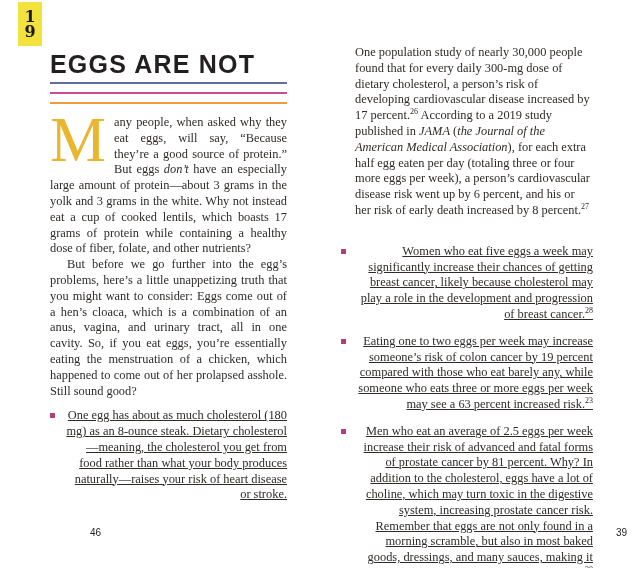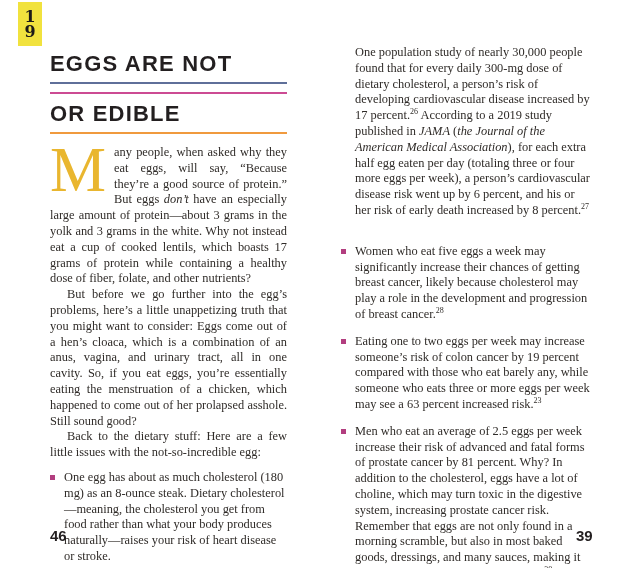--- a/index.html
+++ b/index.html
@@ -29,92 +29,90 @@
   }
 
   
   .left-col {
     position: absolute; left: 50px; top: 0;
     width: 237px;
   }
   .title-block { margin-top: 52px; }
   .title-text {
     font-family: "Liberation Sans", sans-serif;
-    font-weight: bold; font-size: 22px; line-height: 24px;
+    font-weight: bold; font-size: 25px; line-height: 24px;
     letter-spacing: 1.2px; color: #231f20;
   }
   .rule { height: 2px; margin: 6px 0 8px 0; }
 
   .body-text {
     margin-top: 11px;
     font-size: 12.4px; line-height: 15.8px;
     text-align: justify;
   }
   .dropcap {
     float: left;
     font-size: 63px; line-height: 47px;
     margin: 2px 8px 0 0;
     font-family: "Liberation Serif", serif;
   }
   p { margin: 0; }
   .indent { text-indent: 17px; }
 
-  .bullet-row { display: flex; text-align: left; }
+  .bullet-row { display: flex; text-align: right; text-decoration: underline; }
   .left-col .bullet-row { margin-top: 9px; }
   .bullet-sq { width: 5px; height: 5px; margin: 5px 9px 0 0; flex: none; }
   .bullet-body { flex: 1; }
 
   
   .right-col {
     position: absolute; left: 341px; top: 45px;
     width: 252px;
     font-size: 12.4px; line-height: 15.8px;
     text-align: left;
   }
   .cont-block { padding-left: 14px; margin-bottom: 25px; }
   .right-col .bullet-row { margin: 0 0 11px 0; }
 
   sup { font-size: 8px; line-height: 0; vertical-align: super; }
   .it { font-style: italic; }
 
   .pagenum {
     position: absolute; top: 527px;
     font-family: "Liberation Sans", sans-serif;
-    font-weight: bold; font-size: 15px; color: #231f20;
+    font-weight: normal; font-size: 10px; color: #231f20; margin-left: 40px;
   }
   .pagenum-left { left: 50px; }
   .pagenum-right { left: 576px; }
 </style>
 </head>
 <body>
 
 <div class="spread">
 
   <div class="badge" style="background-color: rgb(241, 226, 62);">
     <span>1</span>
     <span>9</span>
   </div>
 
   <div class="left-col">
 
     <div class="title-block">
       <div class="title-text">EGGS ARE NOT</div>
       <div class="rule" style="background-color: rgb(95, 111, 153);"></div>
       <div class="rule" style="background-color: rgb(204, 75, 147);"></div>
-      <div class="title-text">OR EDIBLE</div>
       <div class="rule" style="background-color: rgb(240, 154, 62);"></div>
     </div>
 
     <div class="body-text">
       <p>
         <span class="dropcap" style="color: rgb(233, 182, 47);">M</span>
         <span><span>any people, when asked why they eat eggs, will say, “Because they’re a good source of protein.” But eggs </span><span class="it">don’t</span><span> have an especially large amount of protein—about 3 grams in the yolk and 3 grams in the white. Why not instead eat a cup of cooked lentils, which boasts 17 grams of protein while containing a healthy dose of fiber, folate, and other nutrients?</span></span>
       </p>
       <p class="indent"><span>But before we go further into the egg’s problems, here’s a little unappetizing truth that you might want to consider: Eggs come out of a hen’s cloaca, which is a combination of an anus, vagina, and urinary tract, all in one cavity. So, if you eat eggs, you’re essentially eating the menstruation of a chicken, which happened to come out of her prolapsed asshole. Still sound good?</span></p>
-      <p class="indent"><span>Back to the dietary stuff: Here are a few little issues with the not-so-incredible egg:</span></p>
 
       <div class="bullet-row">
         <span class="bullet-sq" style="background-color: rgb(178, 62, 127);"></span>
         <span class="bullet-body"><span>One egg has about as much cholesterol (180 mg) as an 8-ounce steak. Dietary cholesterol—meaning, the cholesterol you get from food rather than what your body produces naturally—raises your risk of heart disease or stroke.</span></span>
       </div>
     </div>
   </div>
 
   <div class="right-col">
 

